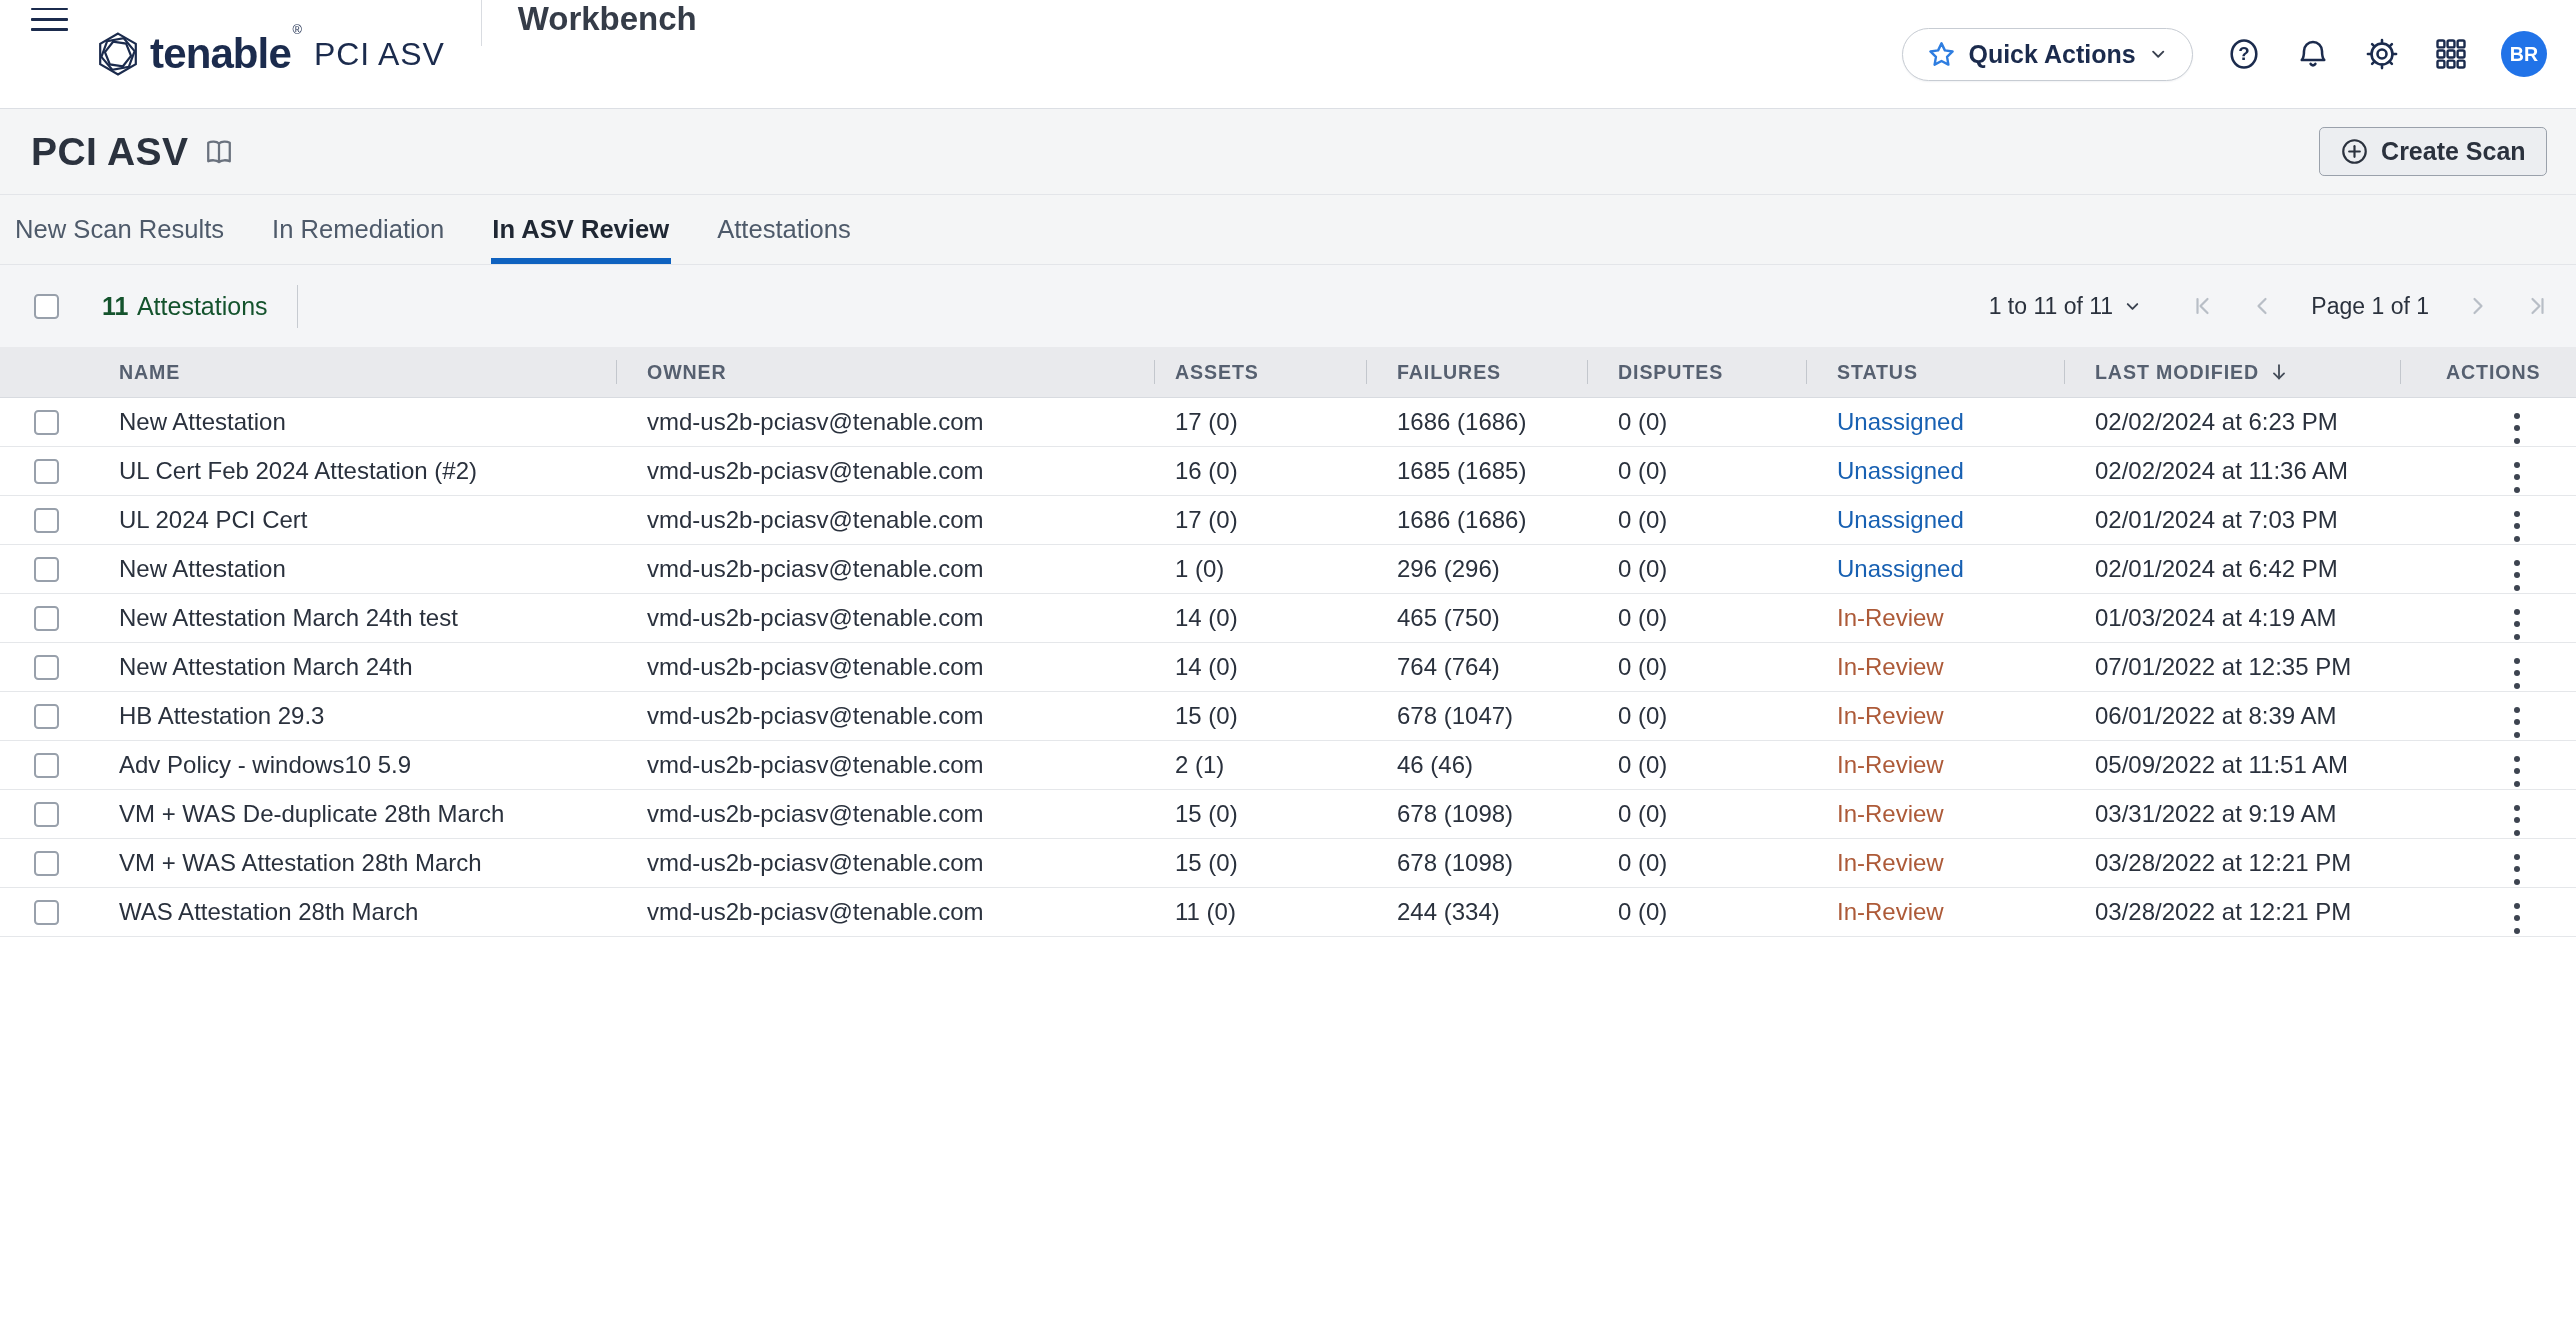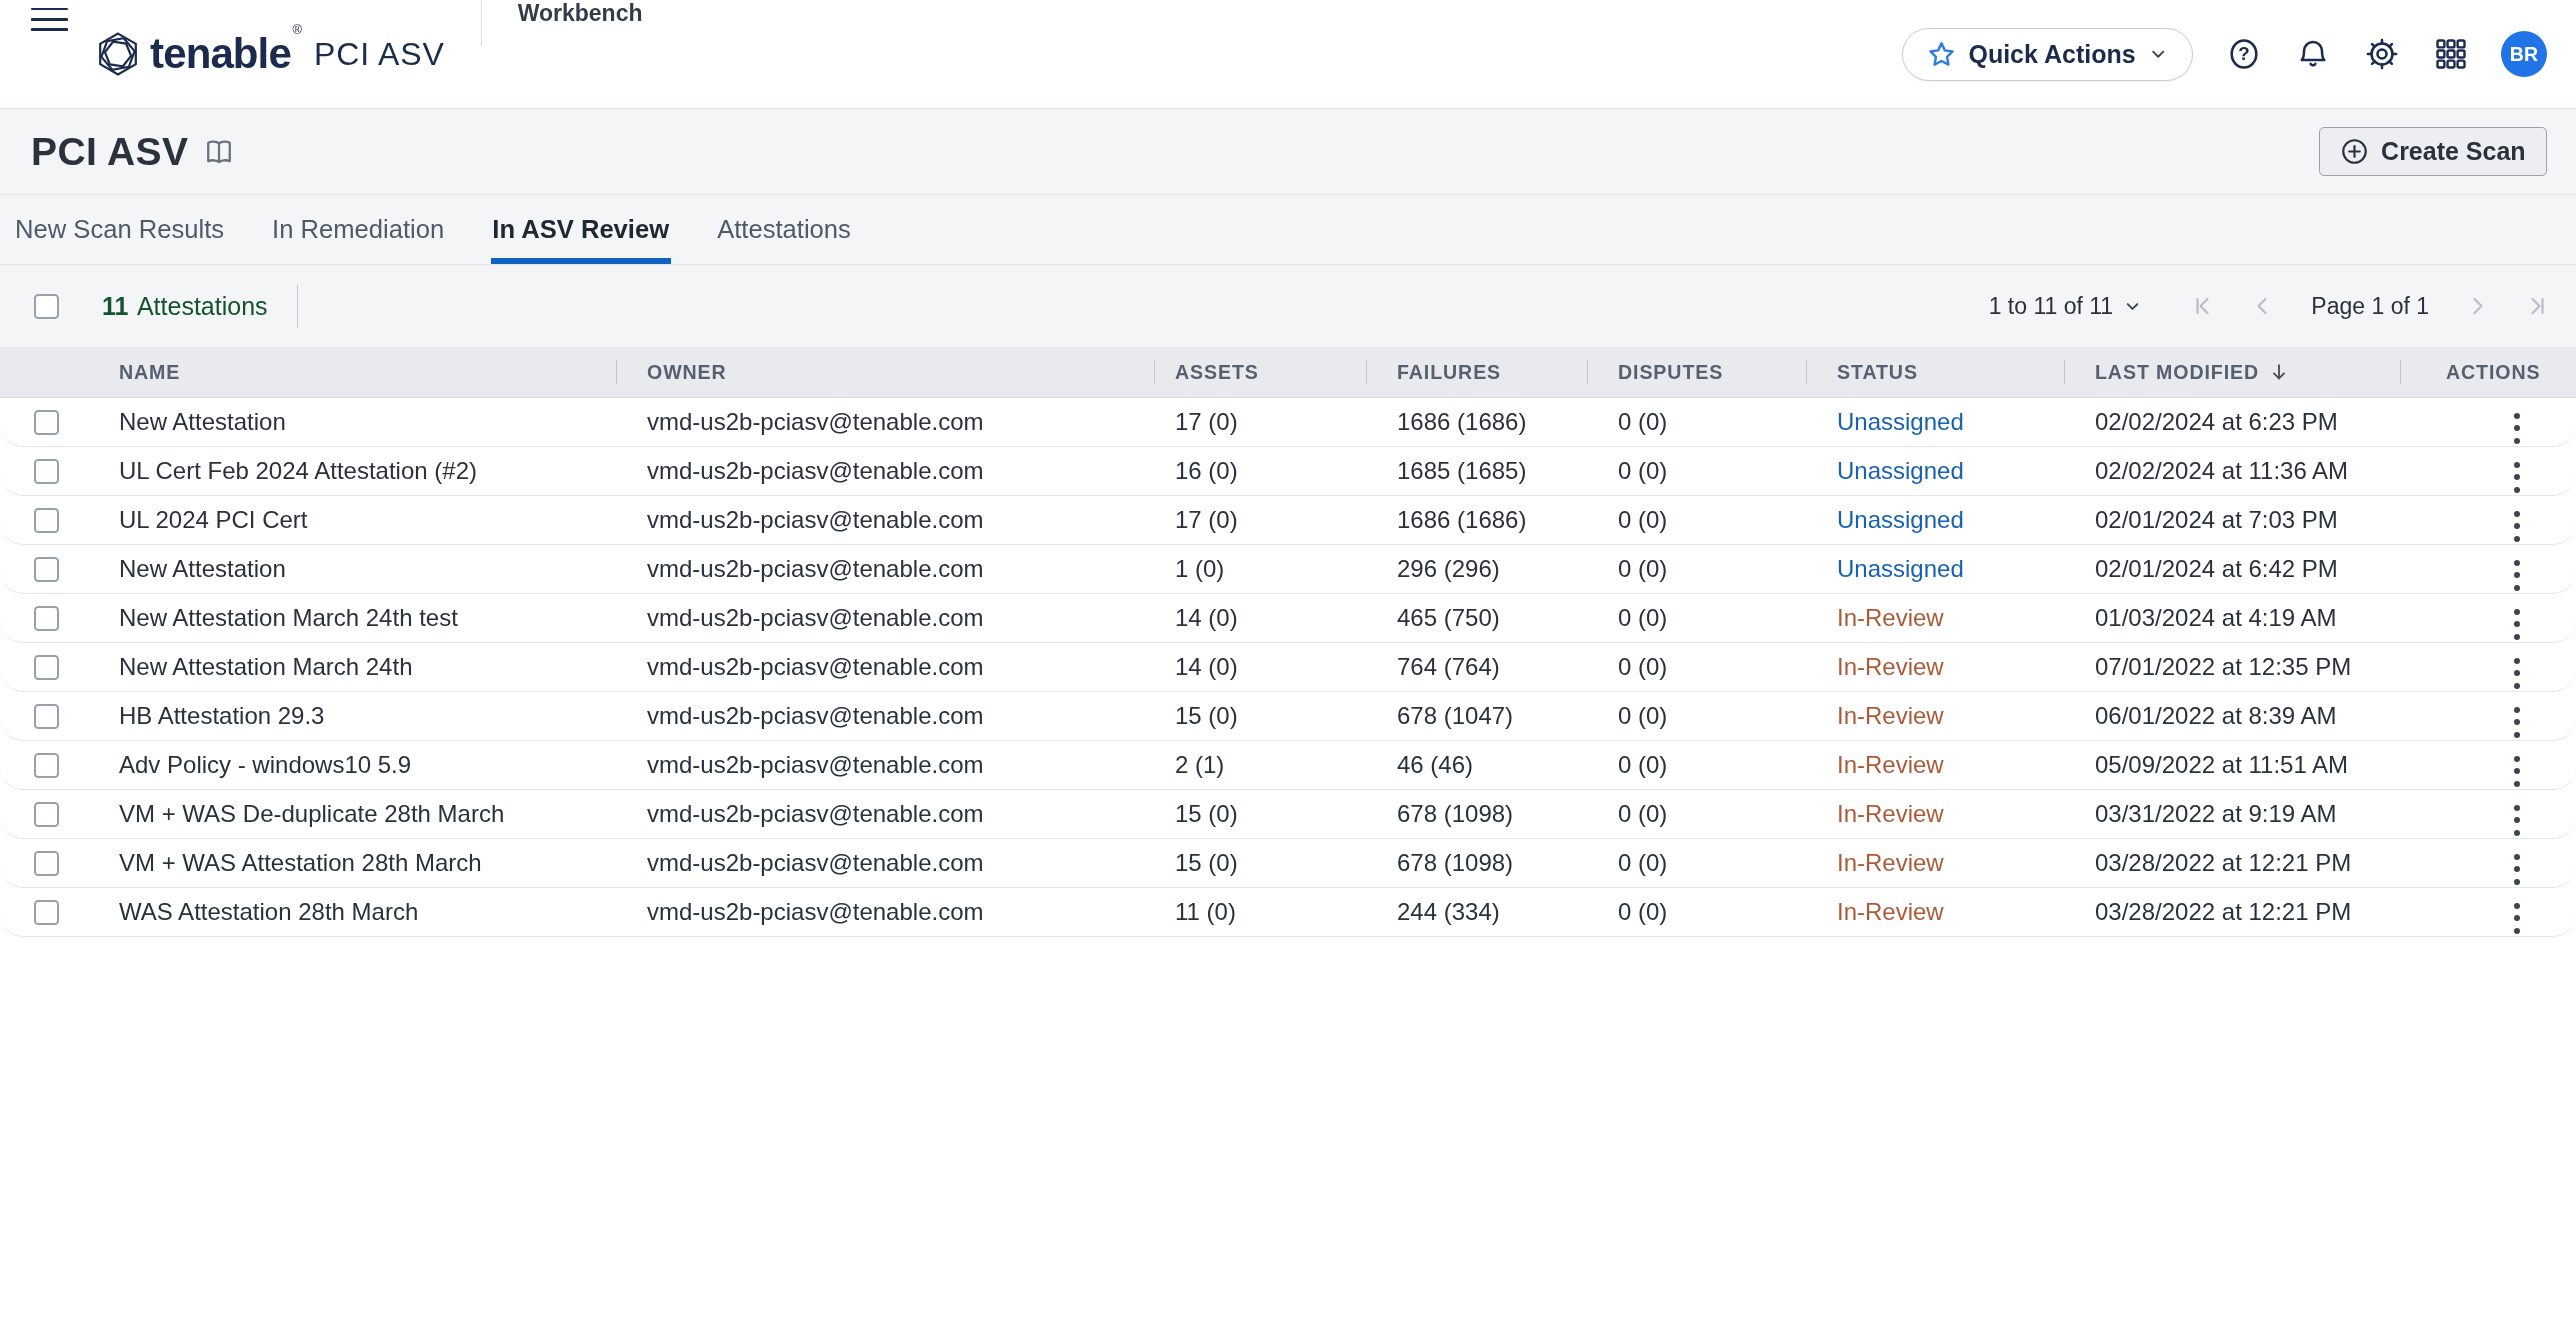--- a/index.html
+++ b/index.html
@@ -13,21 +13,21 @@
   .topbar { height:109px; background:#fff; border-bottom:0.9px solid #dcdfe4;
             display:flex; }
   .hamburger { margin-left:31px; width:37px; cursor:pointer; }
   .hamburger i { display:block; height:2.6px; background:var(--navy); margin:7.7px 0; border-radius:0.9px; }
   .logo { margin-left:25.6px; display:flex; align-items:center; cursor:pointer; }
   .logo svg { margin-right:8.5px; }
   .brand { font-size:42px; font-weight:800; color:var(--navy); letter-spacing:-0.9px; }
   .regmark { font-size:12.8px; color:var(--navy); align-self:flex-start; margin:22px 0 0 1.7px; }
   .product { font-size:32px; font-weight:400; color:var(--navy); margin-left:12px; letter-spacing:0.9px; }
   .tb-div { width:0.9px; height:46px; background:#d9dce1; margin:0 36px; }
-  .workbench { font-size:23px; font-weight:600; color:#353c48; }
+  .workbench { font-size:33px; font-weight:600; color:#353c48; }
   .tb-right { margin-left:auto; display:flex; align-items:center; gap:32px; margin-right:29px; }
   .qa-btn { display:flex; align-items:center; gap:12px; height:53px; padding:0 24px;
             border:0.9px solid #c7ccd3; border-radius:29px; background:#fff; cursor:pointer;
             font-size:25px; font-weight:700; color:var(--navy);
             box-shadow:0 0.9px 1.7px rgba(20,30,60,.06); }
   .icon-btn { width:37px; height:37px; display:flex; align-items:center; justify-content:center; cursor:pointer; }
   .avatar { width:46px; height:46px; border-radius:50%; background:#2173e8; color:#fff;
             display:flex; align-items:center; justify-content:center;
             font-size:19.6px; font-weight:700; cursor:pointer; }
 
@@ -69,21 +69,21 @@
            letter-spacing:0.9px; border-bottom:0.9px solid #d8dbe0; }
   .th { padding-left:31px; position:relative; display:flex; align-items:center; gap:8.5px; white-space:nowrap; }
   .th.c-sel, .th.c-name { padding-left:0; }
   .th.c-assets { padding-left:21px; }
   .th.c-actions { padding-left:46px; }
   .th:nth-child(n+3)::before { content:""; position:absolute; left:0; top:50%;
       transform:translateY(-50%); width:0.9px; height:24px; background:#c3c7cd; }
 
   .row { display:grid; grid-template-columns:var(--cols); height:49px; align-items:center;
          background:#fff; border-bottom:1.7px solid #e5e7ea; font-size:24px; color:#2a313d;
-         cursor:default;border-radius:23px; }
+         cursor:default; }
   .td { padding-left:31px; white-space:nowrap; overflow:hidden; }
   .td.c-sel { padding-left:0; display:flex; }
   .td.c-sel .cb { margin-left:34px; }
   .td.c-name { padding-left:0; }
   .td.c-assets { padding-left:21px; }
   .status { cursor:pointer; }
   .st-unassigned { color:#1760b2; }
   .st-inreview  { color:#ad5a38; }
   .kebab { margin-left:80px; display:inline-flex; flex-direction:column; gap:6.8px; cursor:pointer; padding:3.4px; }
   .kebab i { width:6px; height:6px; border-radius:50%; background:#3d4450; }

